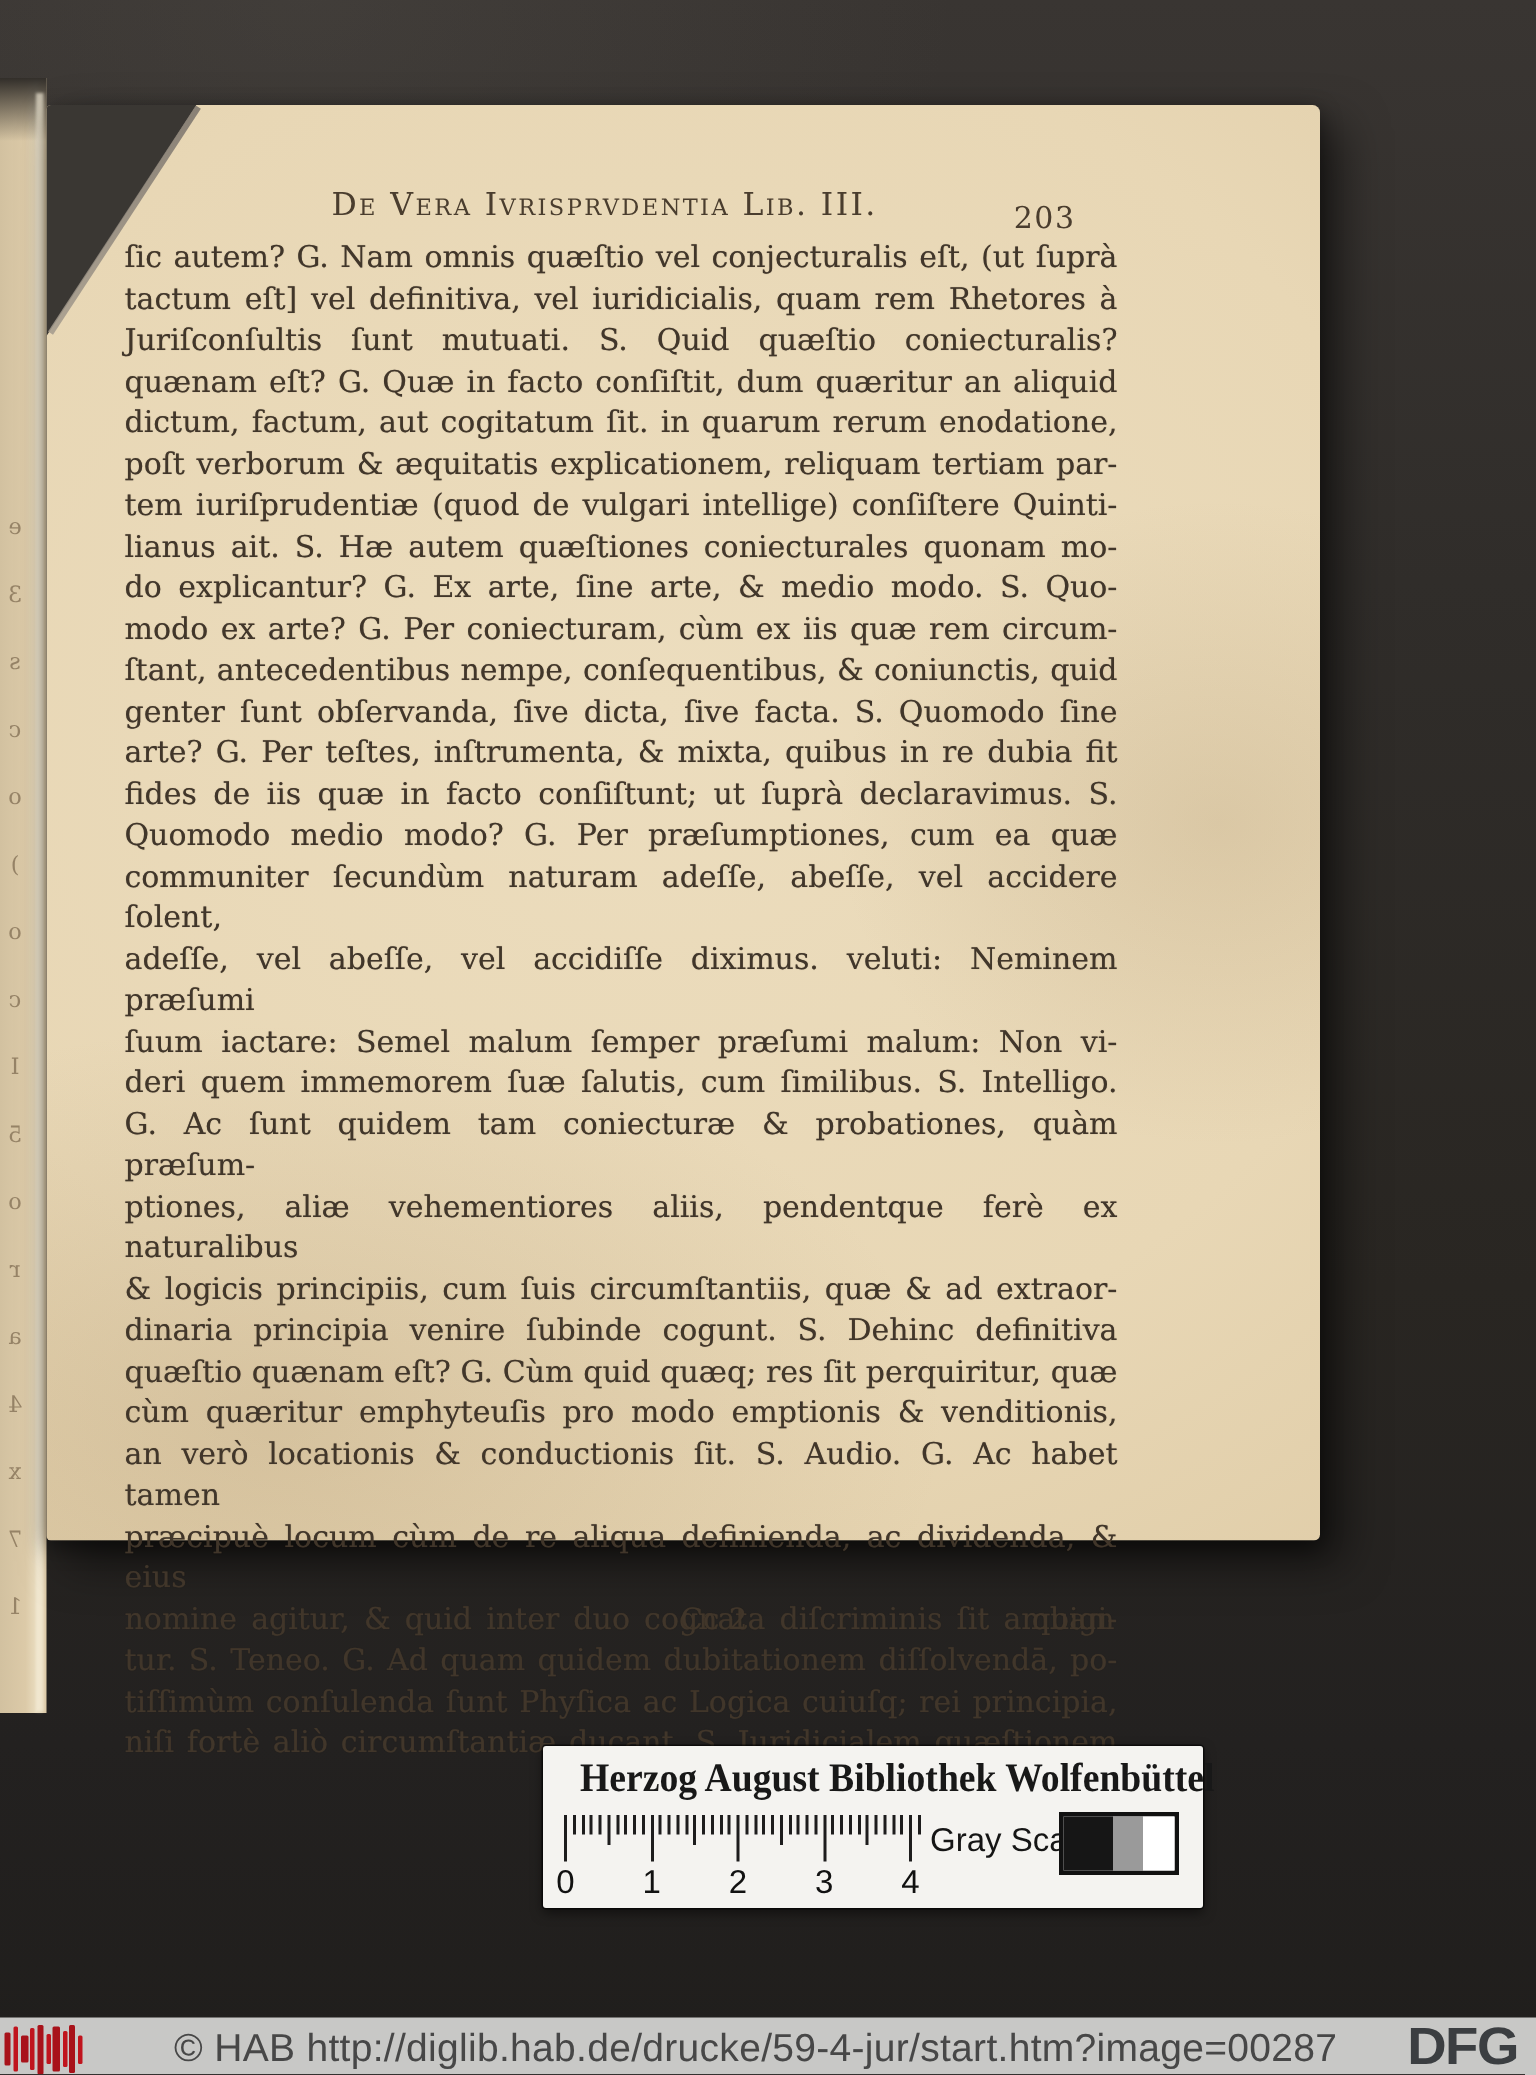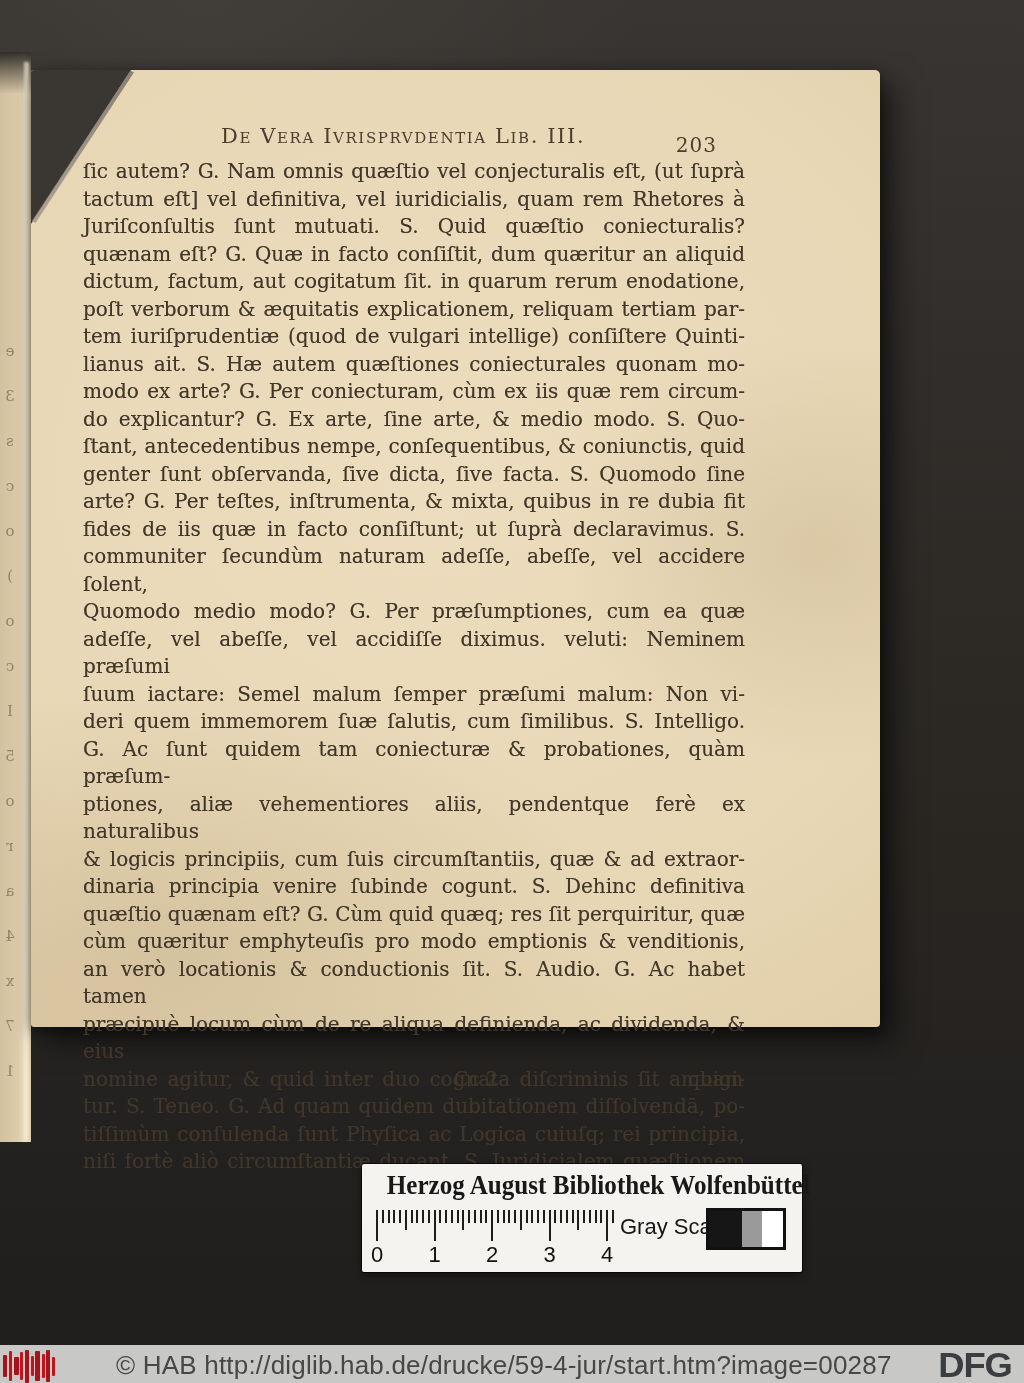--- a/index.html
+++ b/index.html
@@ -153,28 +153,28 @@
 
     <div class="textblock" id="textblock">
         <div class="line">ſic autem? G. Nam omnis quæſtio vel conjecturalis eſt, (ut ſuprà</div>
         <div class="line">tactum eſt] vel definitiva, vel iuridicialis, quam rem Rhetores à</div>
         <div class="line">Juriſconſultis ſunt mutuati. S. Quid quæſtio coniecturalis?</div>
         <div class="line">quænam eſt? G. Quæ in facto conſiſtit, dum quæritur an aliquid</div>
         <div class="line">dictum, factum, aut cogitatum ſit. in quarum rerum enodatione,</div>
         <div class="line">poſt verborum &amp; æquitatis explicationem, reliquam tertiam par-</div>
         <div class="line">tem iuriſprudentiæ (quod de vulgari intellige) conſiſtere Quinti-</div>
         <div class="line">lianus ait. S. Hæ autem quæſtiones coniecturales quonam mo-</div>
+        <div class="line">do explicantur? G. Ex arte, ſine arte, &amp; medio modo. S. Quo-</div>
         <div class="line">modo ex arte? G. Per coniecturam, cùm ex iis quæ rem circum-</div>
-        <div class="line">do explicantur? G. Ex arte, ſine arte, &amp; medio modo. S. Quo-</div>
         <div class="line">ſtant, antecedentibus nempe, conſequentibus, &amp; coniunctis, quid</div>
         <div class="line">genter ſunt obſervanda, ſive dicta, ſive facta. S. Quomodo ſine</div>
         <div class="line">arte? G. Per teſtes, inſtrumenta, &amp; mixta, quibus in re dubia fit</div>
         <div class="line">fides de iis quæ in facto conſiſtunt; ut ſuprà declaravimus. S.</div>
+        <div class="line">Quomodo medio modo? G. Per præſumptiones, cum ea quæ</div>
         <div class="line">communiter ſecundùm naturam adeſſe, abeſſe, vel accidere ſolent,</div>
-        <div class="line">Quomodo medio modo? G. Per præſumptiones, cum ea quæ</div>
         <div class="line">adeſſe, vel abeſſe, vel accidiſſe diximus. veluti: Neminem præſumi</div>
         <div class="line">ſuum iactare: Semel malum ſemper præſumi malum: Non vi-</div>
         <div class="line">deri quem immemorem ſuæ ſalutis, cum ſimilibus. S. Intelligo.</div>
         <div class="line">G. Ac ſunt quidem tam coniecturæ &amp; probationes, quàm præſum-</div>
         <div class="line">ptiones, aliæ vehementiores aliis, pendentque ferè ex naturalibus</div>
         <div class="line">&amp; logicis principiis, cum ſuis circumſtantiis, quæ &amp; ad extraor-</div>
         <div class="line">dinaria principia venire ſubinde cogunt. S. Dehinc definitiva</div>
         <div class="line">quæſtio quænam eſt? G. Cùm quid quæq; res ſit perquiritur, quæ</div>
         <div class="line">cùm quæritur emphyteuſis pro modo emptionis &amp; venditionis,</div>
         <div class="line">an verò locationis &amp; conductionis ſit. S. Audio. G. Ac habet tamen</div>

